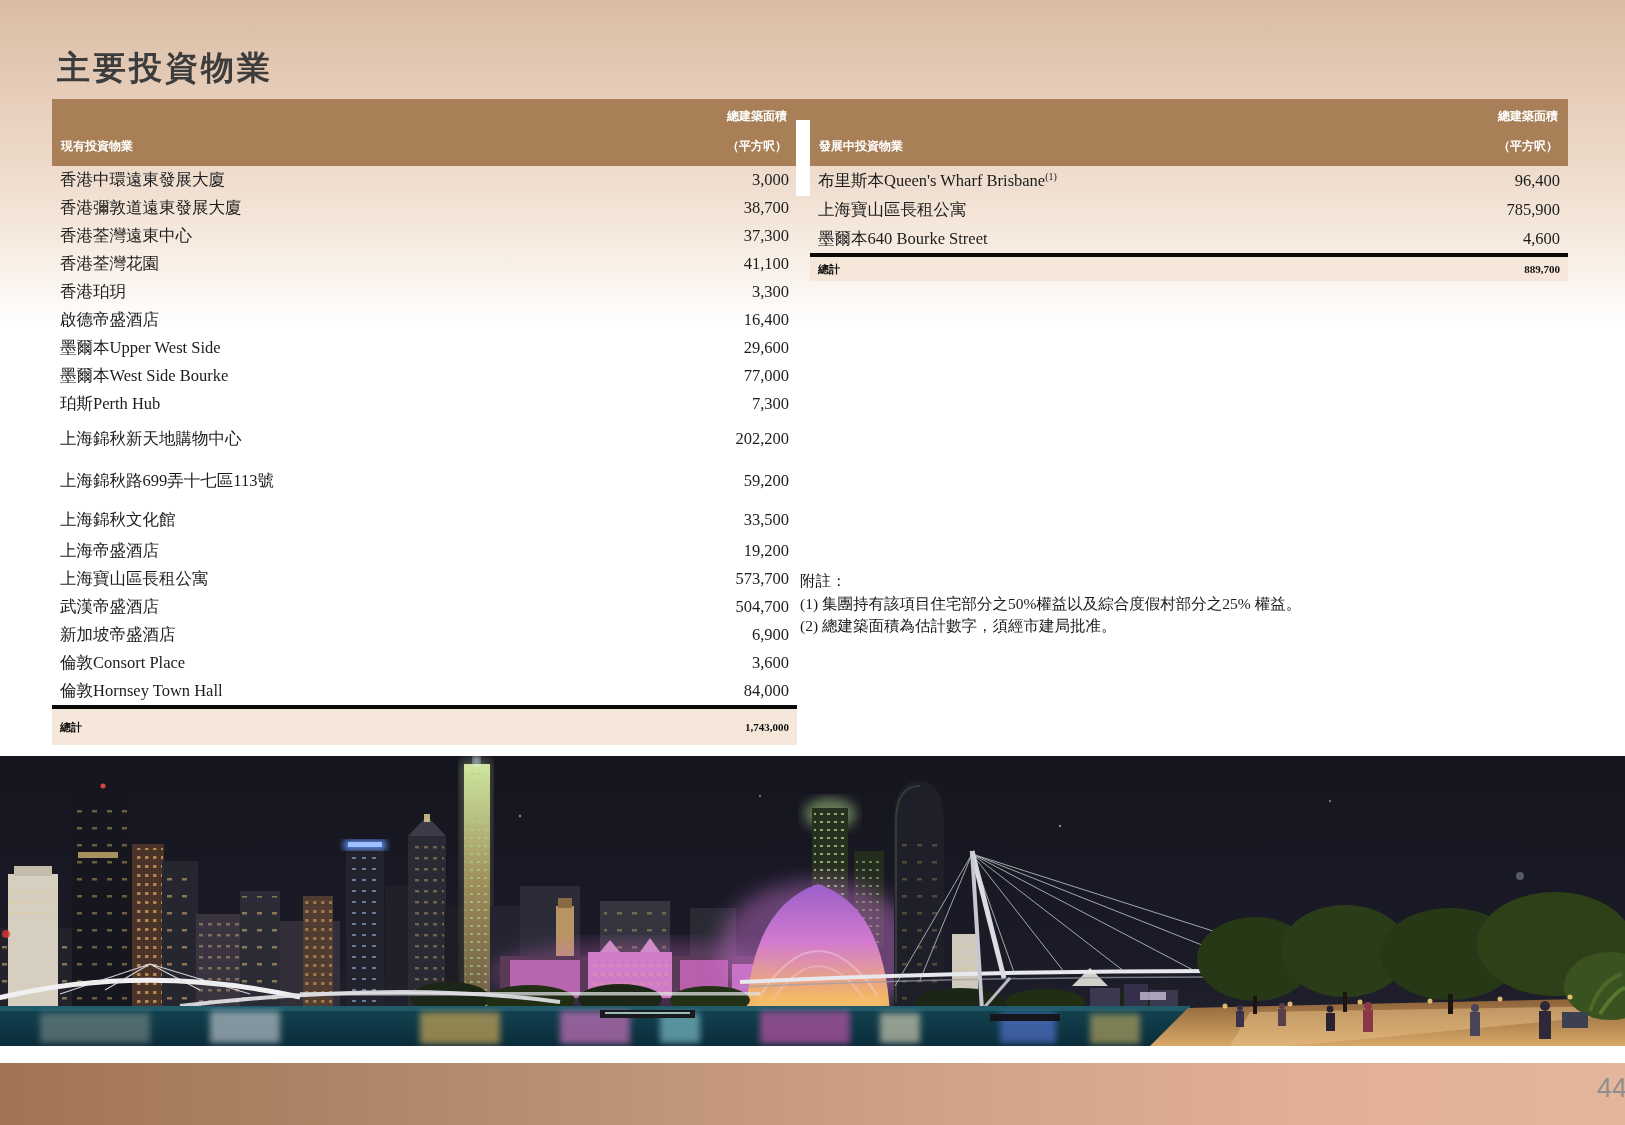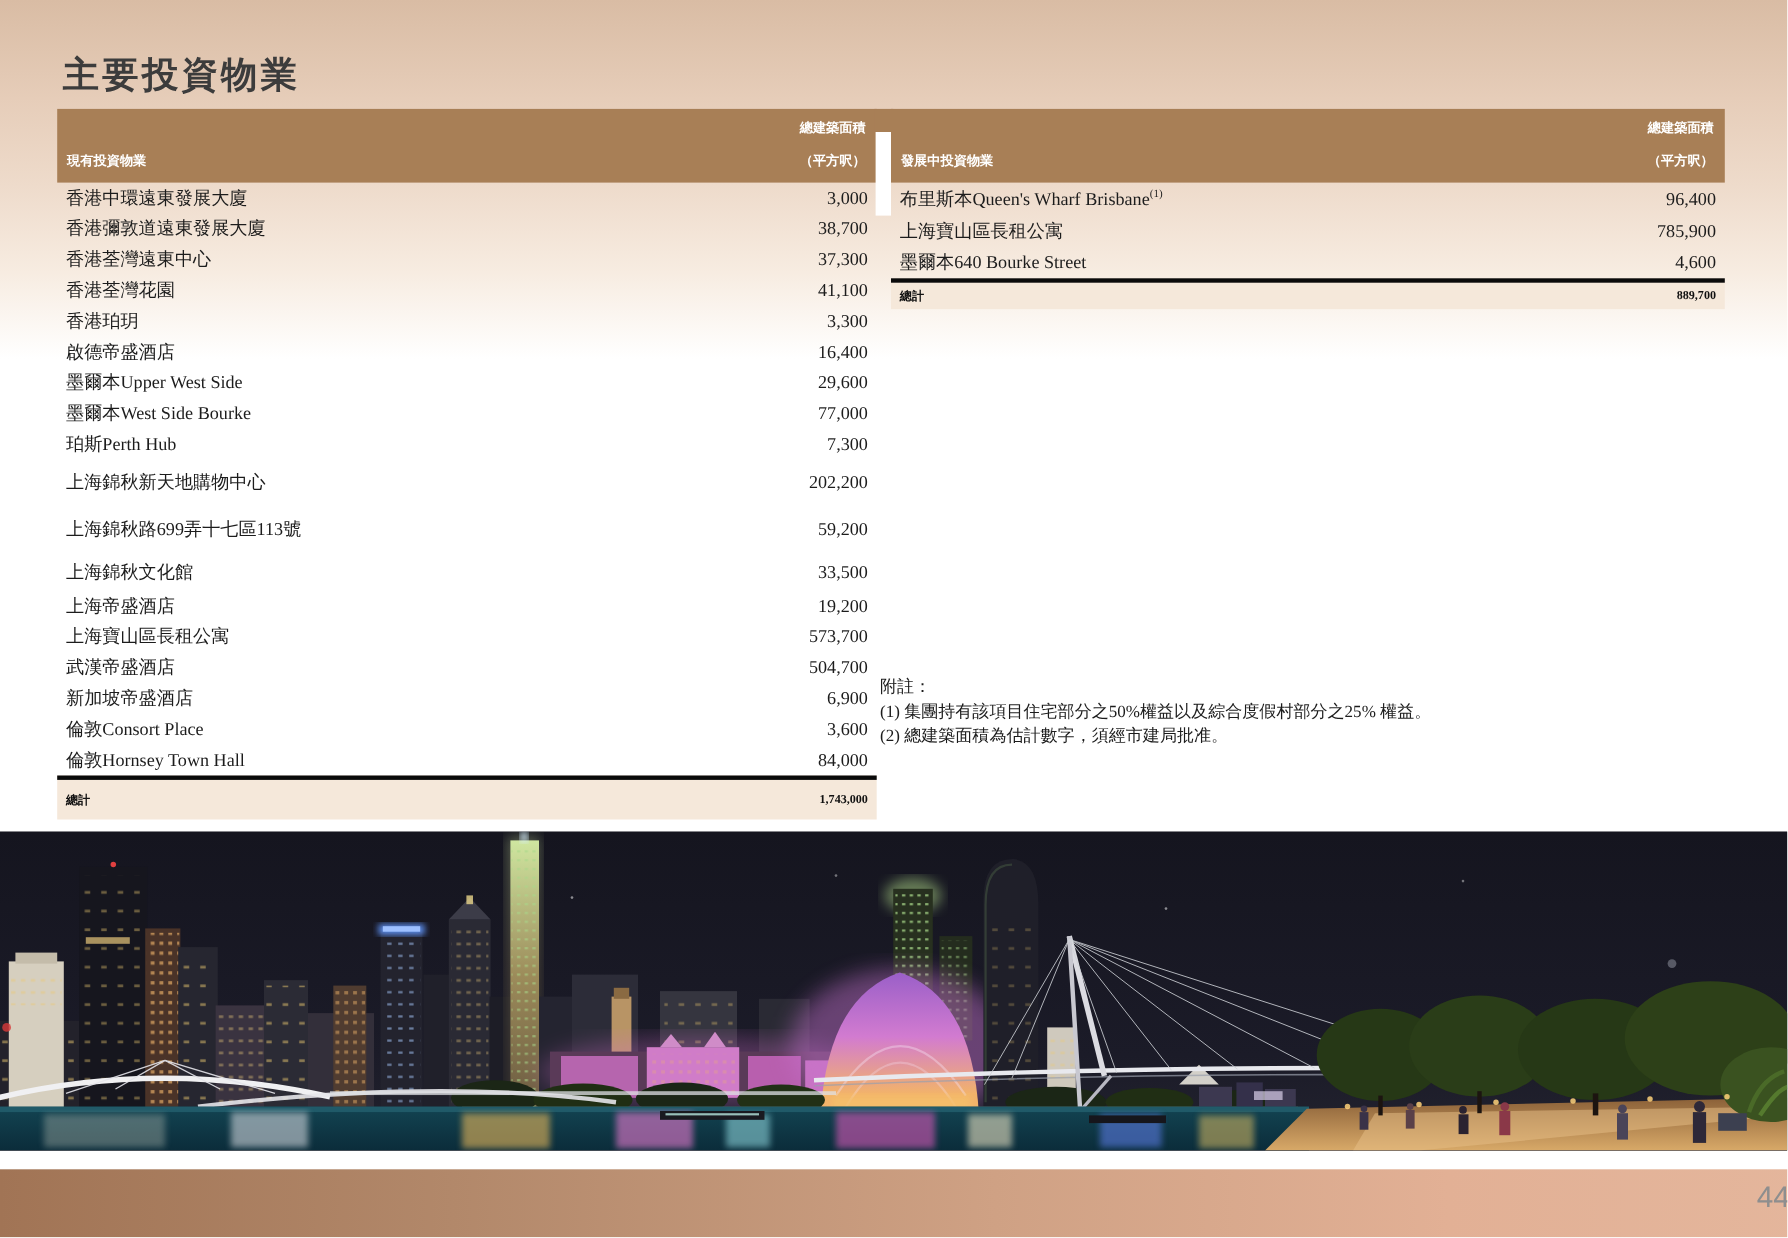--- a/index.html
+++ b/index.html
@@ -25,21 +25,21 @@
   .row .r-val{white-space:nowrap;}
   sup{font-size:10px;line-height:0;}
   .total-row{display:flex;justify-content:space-between;align-items:center;
     border-top:4px solid #0a0a0a;background:#f5e8da;font-weight:bold;
     padding:0 8px;font-size:11px;color:#111;}
   .tbl-left .total-row{height:36px;}
   .tbl-right .total-row{height:24px;}
   .head-bridge{position:absolute;left:795px;top:99px;width:17px;height:21px;background:#a87f56;}
   .white-bar{position:absolute;left:796px;top:120px;width:14px;height:76px;background:#ffffff;}
   .notes{position:absolute;left:800px;top:570px;width:770px;font-size:15.5px;
-    color:#1c1c1c;line-height:22.5px;margin-top:44px;}
+    color:#1c1c1c;line-height:22.5px;}
   .photo{position:absolute;left:0;top:756px;width:1625px;height:290px;background:#14141e;}
   .photo svg{display:block;}
   .footer-bar{position:absolute;left:0;top:1063px;width:1625px;height:62px;
     background:linear-gradient(90deg,#a17455 0%,#b2886a 25%,#cfa184 55%,#e2b095 80%,#e4b69c 100%);padding-left:20px;}
   .page-num{position:absolute;right:18px;top:10px;font-family:"Liberation Sans",sans-serif;
     font-size:27px;color:#8e8e8e;}
 </style>
 </head>
 <body>
 

